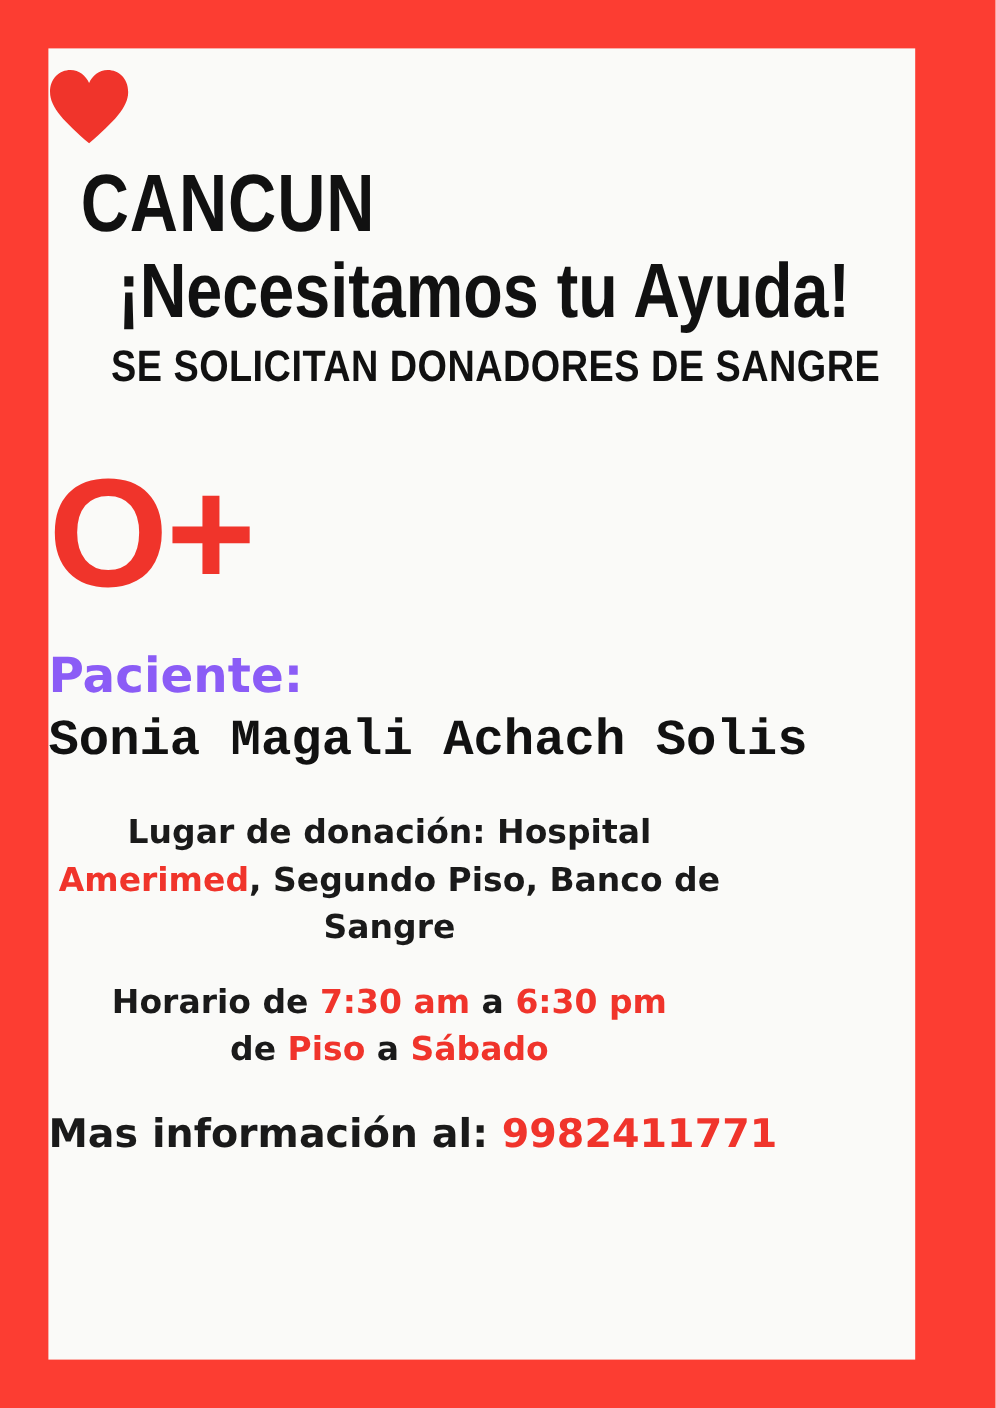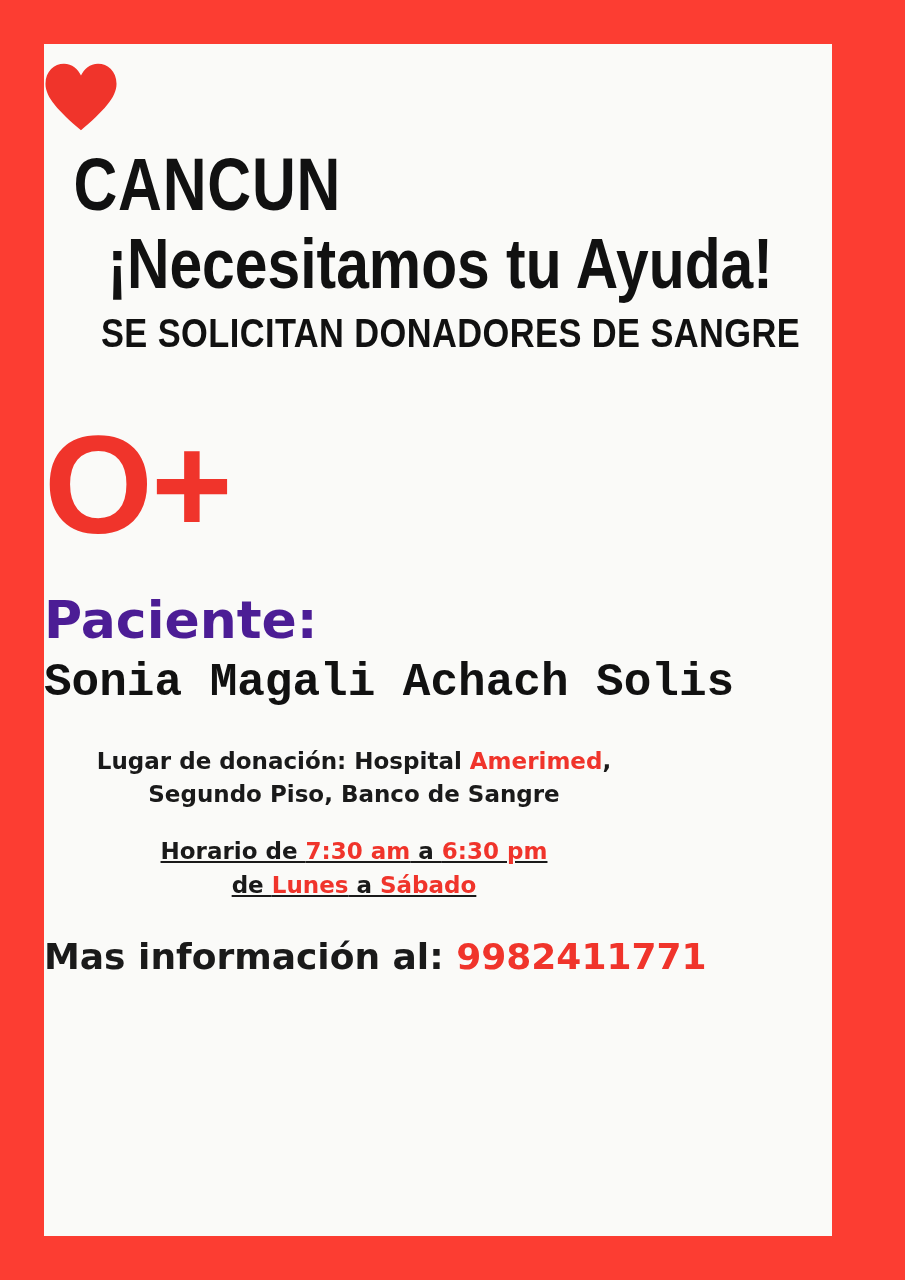--- a/index.html
+++ b/index.html
@@ -71,50 +71,49 @@
     font-weight: bold;
     font-size: 140px;
     color: #F0342B;
     line-height: 1;
     margin: 42px 0 34px 0;
     letter-spacing: -2px;
   }
   .patient-label {
     font-family: "DejaVu Sans", sans-serif;
     font-weight: bold;
-    font-size: 52px;
-    color: #4c1d95;
+    font-size: 44px;
+    color: #8b5cf6;
     line-height: 1.2;
     text-align: center;
     margin-bottom: 4px;
   }
   .patient-name {
     font-family: Liberation Mono, monospace;
     font-weight: bold;
     font-size: 46px;
     color: #111111;
     line-height: 1.2;
     text-align: center;
     margin-bottom: 34px;
   }
   .info-block {
     width: 620px;
     text-align: center;
     font-family: "DejaVu Sans", sans-serif;
     font-weight: bold;
-    font-size: 23px;
+    font-size: 30px;
     color: #1a1a1a;
     line-height: 1.45;
   }
   .info-block.place {
     margin-bottom: 24px;
   }
   .info-block.hours {
     margin-bottom: 34px;
-    text-decoration: underline;
   }
   .accent {
     color: #F0342B;
   }
   .contact {
     font-family: "DejaVu Sans", sans-serif;
     font-weight: bold;
     font-size: 36px;
     color: #1a1a1a;
     text-align: center;
@@ -139,20 +138,20 @@
   <div class="patient-name">Sonia Magali Achach Solis</div>
 
   <div class="info-block place">
     <span>Lugar de donación: Hospital</span>
     <span class="accent">Amerimed</span><span>, Segundo Piso, Banco de</span>
     <span>Sangre</span>
   </div>
 
   <div class="info-block hours">
     <span>Horario de </span><span class="accent">7:30 am</span><span> a </span><span class="accent">6:30 pm</span><br>
-    <span>de </span><span class="accent">Lunes</span><span> a </span><span class="accent">Sábado</span>
+    <span>de </span><span class="accent">Piso</span><span> a </span><span class="accent">Sábado</span>
   </div>
 
   <div class="contact">
     <span>Mas información al: </span><span class="accent">9982411771</span>
   </div>
 
 </div>
 
 </body></html>

